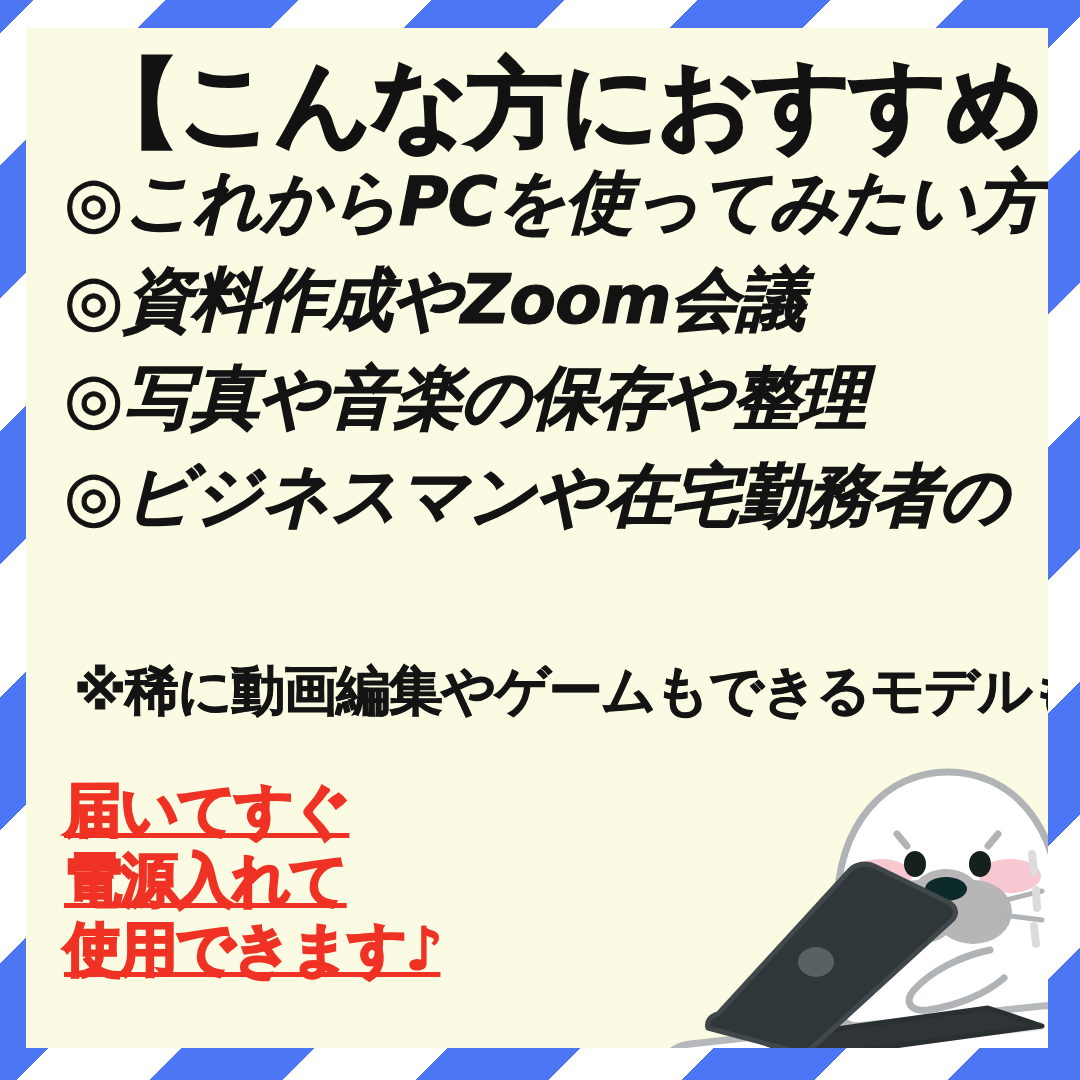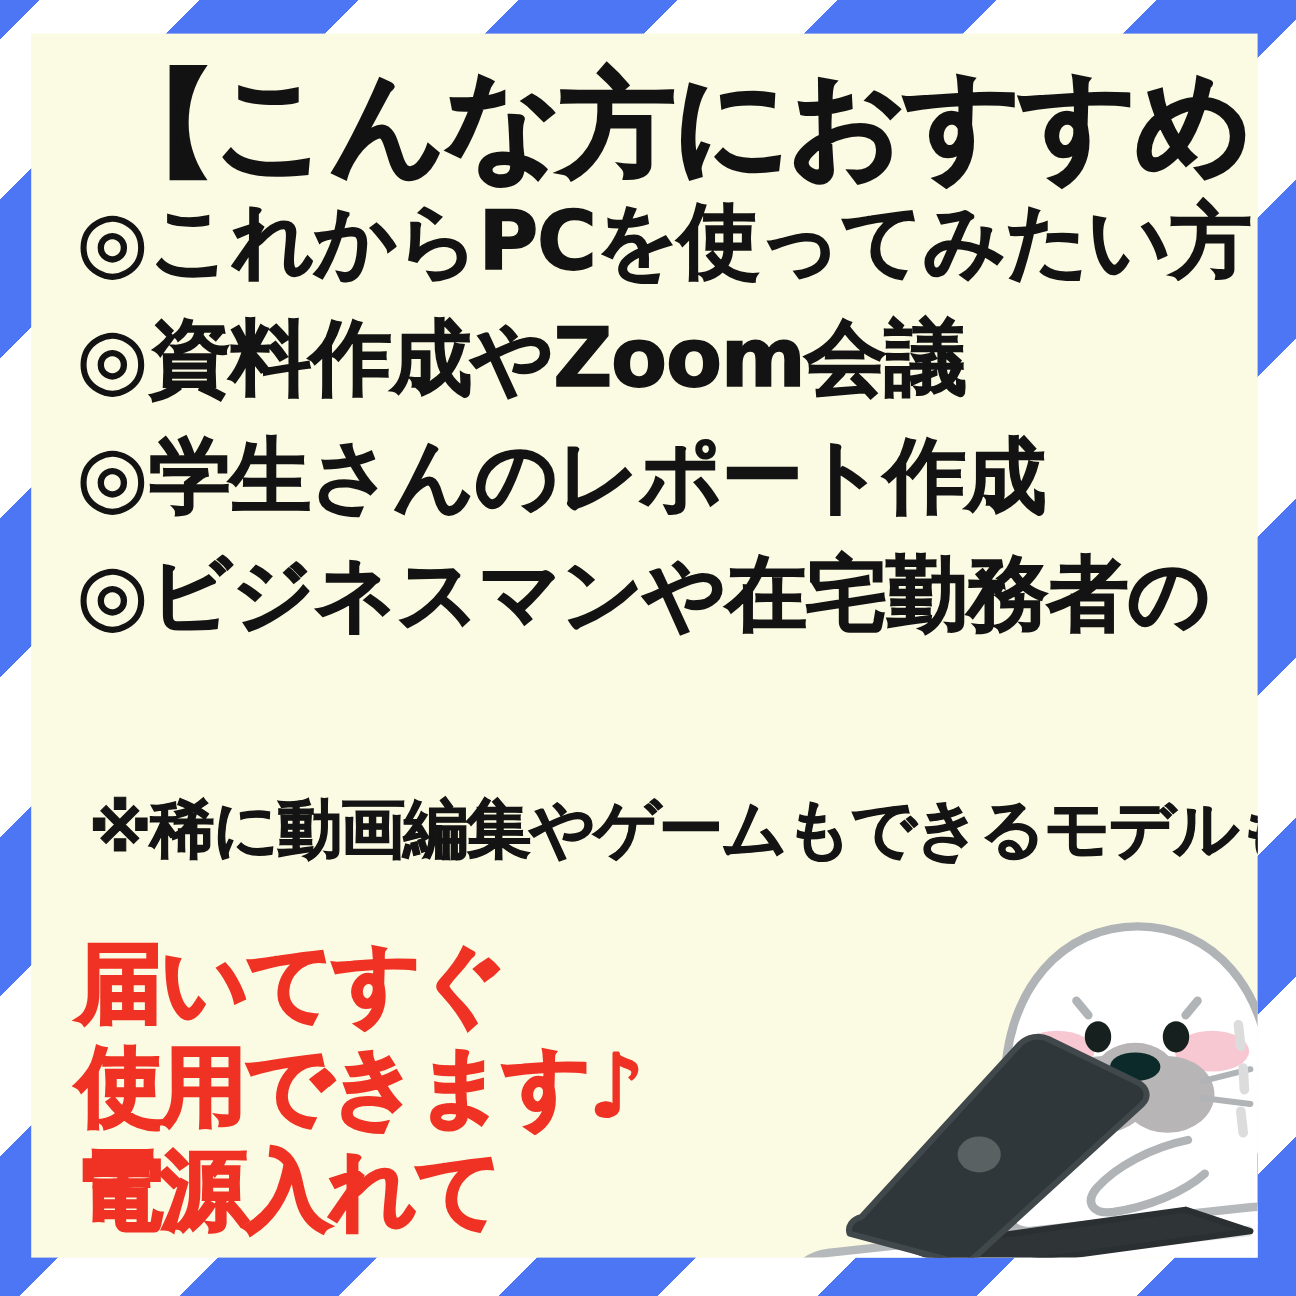--- a/index.html
+++ b/index.html
@@ -67,21 +67,21 @@
     color:#131313;
     letter-spacing:-1px;
     white-space:nowrap;
     -webkit-text-stroke:1.2px #131313;
   }
   .li.gap1{margin-top:30px;}
   .li .bullet{
     flex:0 0 auto;
     margin-right:2px;
   }
-  .li .txt{flex:0 0 auto;}
+  .li .txt{flex:0 0 auto;font-style:italic;}
   .li.cont{
     margin-top:14px;
     padding-left:86px;
   }
 
   
   #note{
     position:absolute;
     left:48px;top:636px;
     font-size:54px;
@@ -91,25 +91,26 @@
     letter-spacing:-1.5px;
     white-space:nowrap;
     -webkit-text-stroke:0.9px #141414;
   }
 
   
   #redblock{
     position:absolute;
     left:38px;top:748px;
     color:#ef3224;
-    font-size:72px;
+    font-size:58px;
     line-height:1.20;
     font-weight:900;
     letter-spacing:-2px;
     white-space:nowrap;
+    text-decoration:underline;
     -webkit-text-stroke:2.5px #ef3224;
   }
   #redblock div{display:block;}
 
   
   #illus{
     position:absolute;
     left:612px;top:722px;
     width:470px;height:360px;
   }
@@ -133,37 +134,37 @@
         <span class="txt">これからPCを使ってみたい方</span>
       </div>
 
       <div class="li gap1">
         <span class="bullet">◎</span>
         <span class="txt">資料作成やZoom会議</span>
       </div>
 
       <div class="li gap1">
         <span class="bullet">◎</span>
-        <span class="txt">学生さんのレポート作成</span>
+        <span class="txt">写真や音楽の保存や整理</span>
       </div>
 
       <div class="li gap1">
         <span class="bullet">◎</span>
         <span class="txt">ビジネスマンや在宅勤務者の</span>
       </div>
 
 
     </div>
 
     <div id="note">※稀に動画編集やゲームもできるモデルも…</div>
 
     <div id="redblock">
       <div>届いてすぐ</div>
+      <div>電源入れて</div>
       <div>使用できます♪</div>
-      <div>電源入れて</div>
     </div>
 
     <div id="illus">
       <svg viewBox="0 0 470 360" xmlns="http://www.w3.org/2000/svg">
 
         <g>
 
           <path d="M376 188 C405 192 418 214 416 248 L416 268 L352 268 L352 196 Z" fill="#2f3436"></path>
 
           <path d="M199 160

